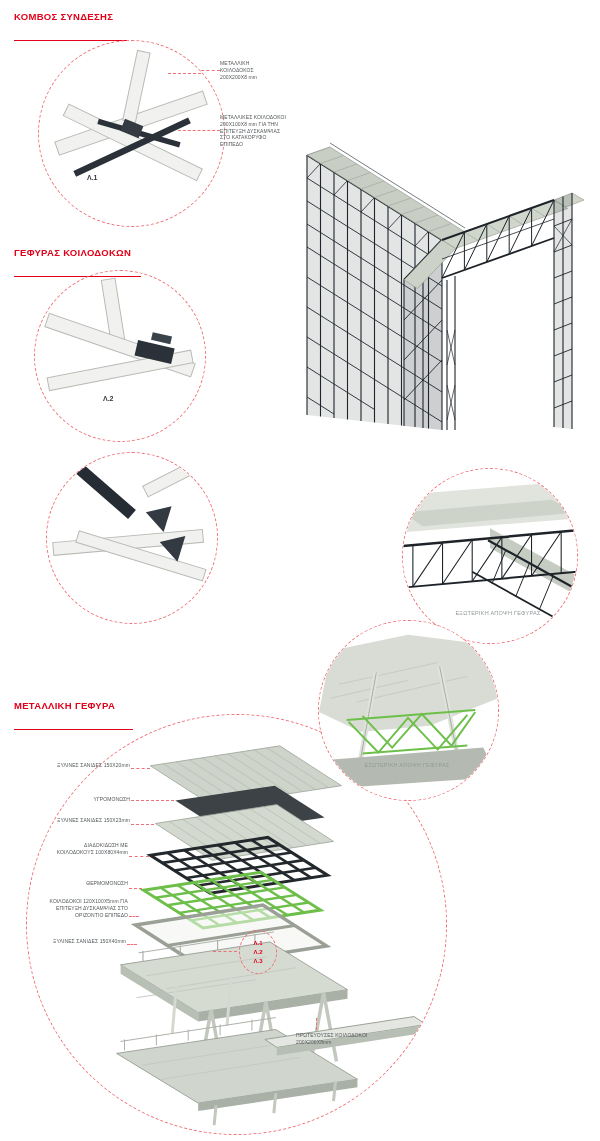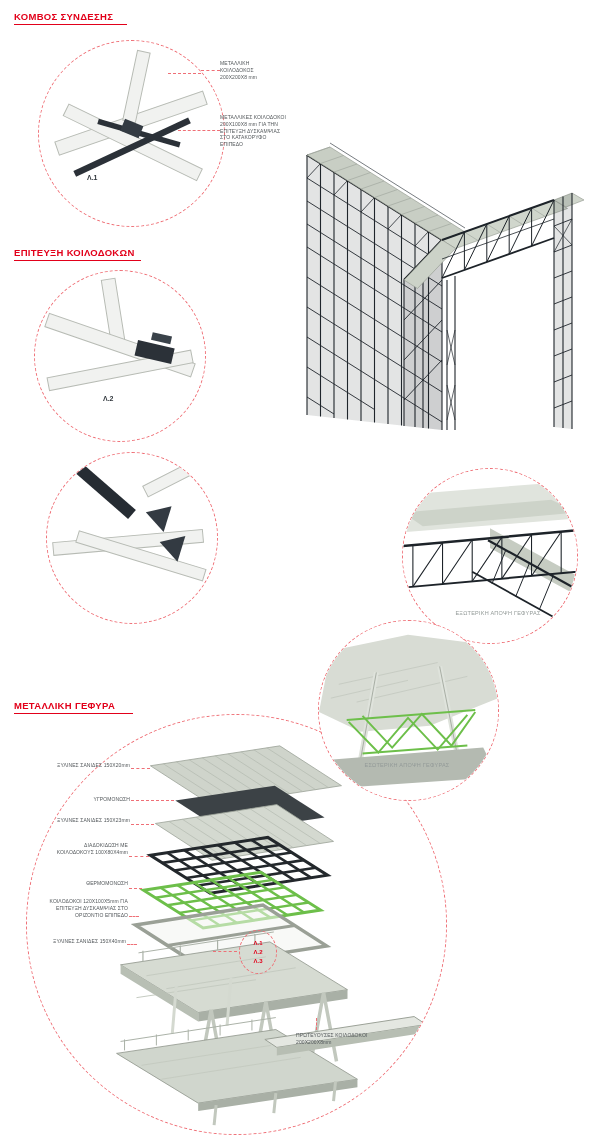--- a/index.html
+++ b/index.html
@@ -1,20 +1,20 @@
 <!DOCTYPE html>
 <html><head>
 <meta charset="utf-8">
 <style>
   * { margin:0; padding:0; box-sizing:border-box; }
   html,body { background:#ffffff; font-family:"Liberation Sans", sans-serif; }
   .board { position:relative; width:600px; height:1141px; background:#ffffff; overflow:hidden; }
 
   .heading { position:absolute; color:#e2001a; font-size:9.5px; font-weight:bold;
-             letter-spacing:.3px; border-bottom:1.5px solid #e2001a; padding-bottom:2px; }
+             letter-spacing:.3px; border-bottom:1.5px solid #e2001a; padding-bottom:18px; }
 
   .circle { position:absolute; border:1.2px dashed #ef6f76; border-radius:50%; overflow:hidden; }
   .c-svg  { display:block; width:100%; height:100%; }
 
   .dlabel { position:absolute; font-size:7px; font-weight:bold; color:#2f353b; }
 
   .ann { position:absolute; font-size:5px; line-height:1.35; color:#52575a; letter-spacing:.1px; }
   .ann-r { text-align:right; }
 
   .viewlab { position:absolute; font-size:5.5px; line-height:1.3; color:#939a98;
@@ -98,21 +98,21 @@
       <path d="M272,96 L290,89 M272,122 L290,115 M272,148 L290,141 M272,174 L290,167 M272,200 L290,193 M272,226 L290,219 M272,252 L290,245 M272,278 L290,271" stroke-width="0.9"></path>
       <path d="M272,96 L290,115 M290,89 L272,122" stroke-width="0.7"></path>
     </g>
 
     <g stroke="#1f252b" fill="none">
       <path d="M165,150 L165,300 M173,146 L173,300" stroke-width="1.1"></path>
       <path d="M165,200 L173,235 M173,200 L165,235 M165,255 L173,290 M173,255 L165,290" stroke-width="0.7"></path>
     </g>
   </svg>
 
-  <div class="heading" style="left:14px; top:247px; width:127px;">ΕΠΙΤΕΥΞΗ ΚΟΙΛΟΔΟΚΩΝ</div>
+  <div class="heading" style="left:14px; top:247px; width:127px;">ΓΕΦΥΡΑΣ ΚΟΙΛΟΔΟΚΩΝ</div>
 
   <div class="circle" style="left:34px; top:270px; width:172px; height:172px;">
     <svg class="c-svg" viewBox="0 0 172 172">
       <g stroke="#b7bbb4" stroke-width="1" fill="#f1f2f0">
         <rect x="72" y="8" width="14" height="64" transform="rotate(-9 79 40)"></rect>
         <rect x="8" y="68" width="156" height="14" transform="rotate(19 86 75)"></rect>
         <rect x="12" y="94" width="148" height="13" transform="rotate(-11 86 100)"></rect>
       </g>
       <g>
         <rect x="102" y="74" width="38" height="16" transform="rotate(13 121 82)" fill="#2b3138"></rect>

